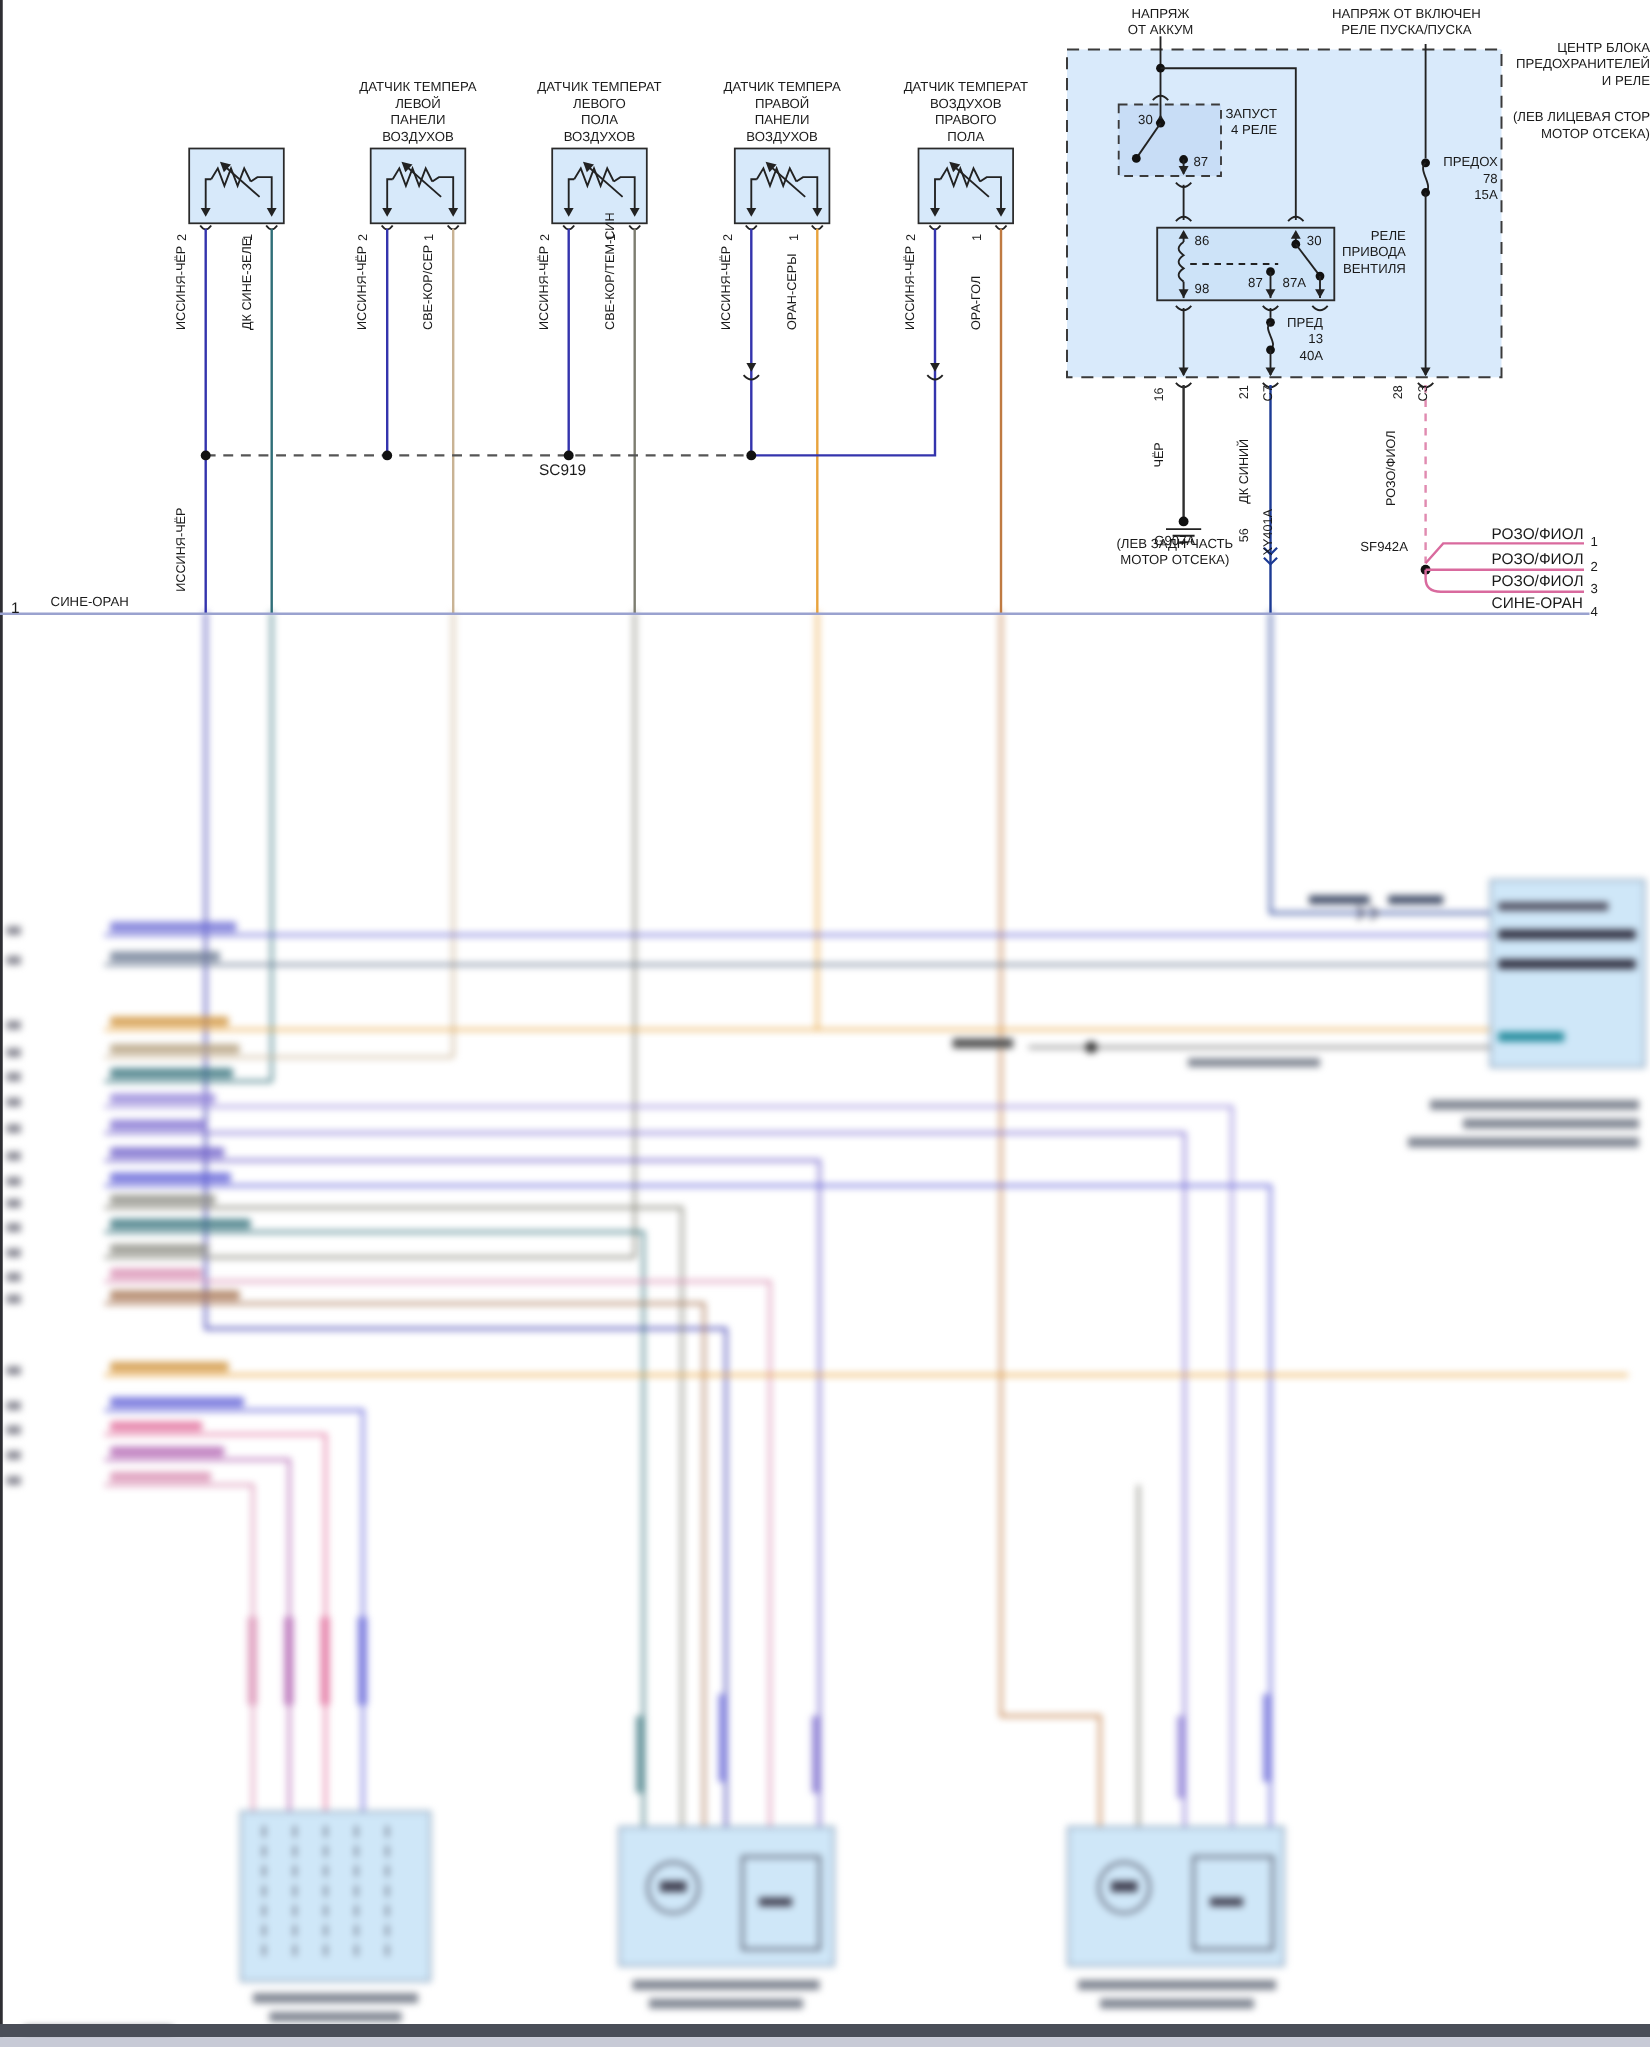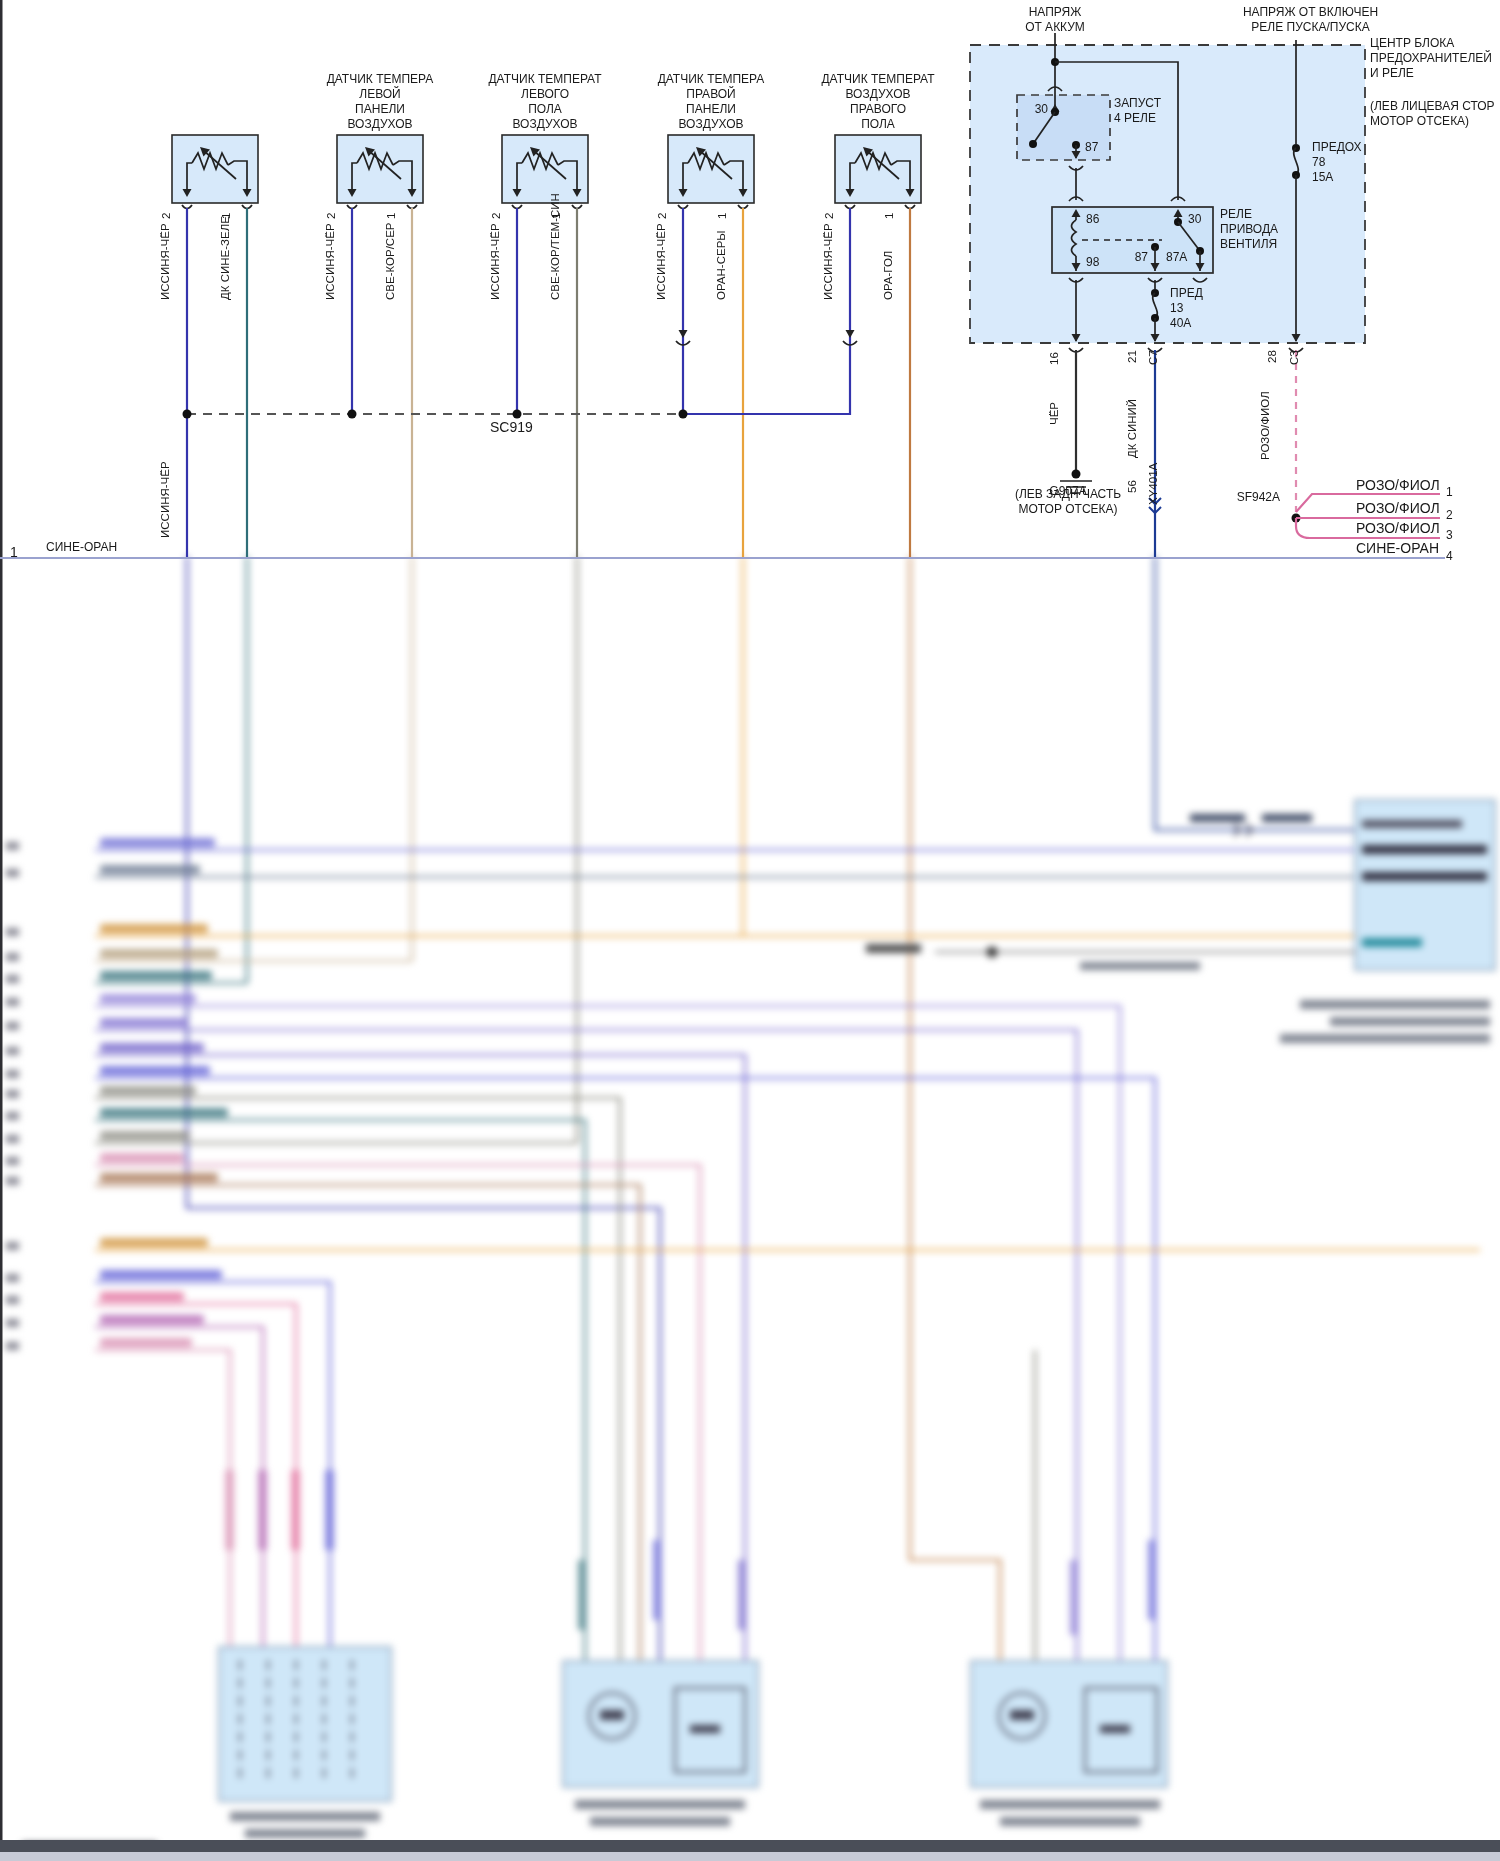--- a/index.html
+++ b/index.html
@@ -1,19 +1,19 @@
 <!DOCTYPE html>
 <html><head>
 <meta charset="utf-8">
 <style>
   html,body{margin:0;padding:0;background:#fff;}
   #stage{position:relative;width:1500px;height:1861px;background:#fff;overflow:hidden;
          font-family:"Liberation Sans",sans-serif;color:#1a1a1a;}
   svg{position:absolute;left:0;top:0;}
-  .t{position:absolute;font-size:12px;line-height:15px;white-space:pre-line;}
+  .t{position:absolute;font-size:12px;line-height:15px;white-space:pre-line;text-align:right;}
   .c{text-align:center;}
   .r{text-align:right;}
   .s11{font-size:14px;line-height:13px;}
   .vt{position:absolute;height:13px;font-size:11.5px;line-height:13px;white-space:nowrap;
       transform:rotate(-90deg);transform-origin:0 100%;}
   .sbox{fill:#d7e9fa;stroke:#2a2a2a;stroke-width:1.6;}
   .wl{fill:none;stroke:#222;stroke-width:1.7;}
   .w{fill:none;stroke-width:2.2;}
   .wbl{stroke:#3434ad;} .wtl{stroke:#2f6e78;} .wtn{stroke:#c9b394;} .wgy{stroke:#7d7d70;}
   .wor{stroke:#e8a33d;} .wbr{stroke:#bf7a41;} .wbk{stroke:#2f2f2f;} .wdb{stroke:#1c3a94;}
@@ -354,21 +354,21 @@
   <div class="vt" style="left:668px;top:287px">ИССИНЯ-ЧЁР</div>
   <div class="vt" style="left:728px;top:287px">ОРАН-СЕРЫ</div>
   <div class="vt" style="left:835px;top:287px">ИССИНЯ-ЧЁР</div>
   <div class="vt" style="left:895px;top:287px">ОРА-ГОЛ</div>
   <div class="vt" style="left:172px;top:525px">ИССИНЯ-ЧЁР</div>
 
   <div class="t s11" style="left:490px;top:421px">SC919</div>
 
   <div class="t c" style="left:995px;top:5px;width:120px">НАПРЯЖ
 ОТ АККУМ</div>
-  <div class="t c" style="left:1218px;top:5px;width:185px">НАПРЯЖ ОТ ВКЛЮЧЕН
+  <div class="t c" style="left:1186px;top:5px;width:185px">НАПРЯЖ ОТ ВКЛЮЧЕН
 РЕЛЕ ПУСКА/ПУСКА</div>
   <div class="t" style="left:1370px;top:36px;width:130px">ЦЕНТР БЛОКА
 ПРЕДОХРАНИТЕЛЕЙ
 И РЕЛЕ</div>
   <div class="t" style="left:1370px;top:99px;width:130px">(ЛЕВ ЛИЦЕВАЯ СТОР
 МОТОР ОТСЕКА)</div>
 
   <div class="t r" style="left:1008px;top:102px;width:40px">30</div>
   <div class="t" style="left:1085px;top:140px">87</div>
   <div class="t" style="left:1114px;top:96px">ЗАПУСТ

